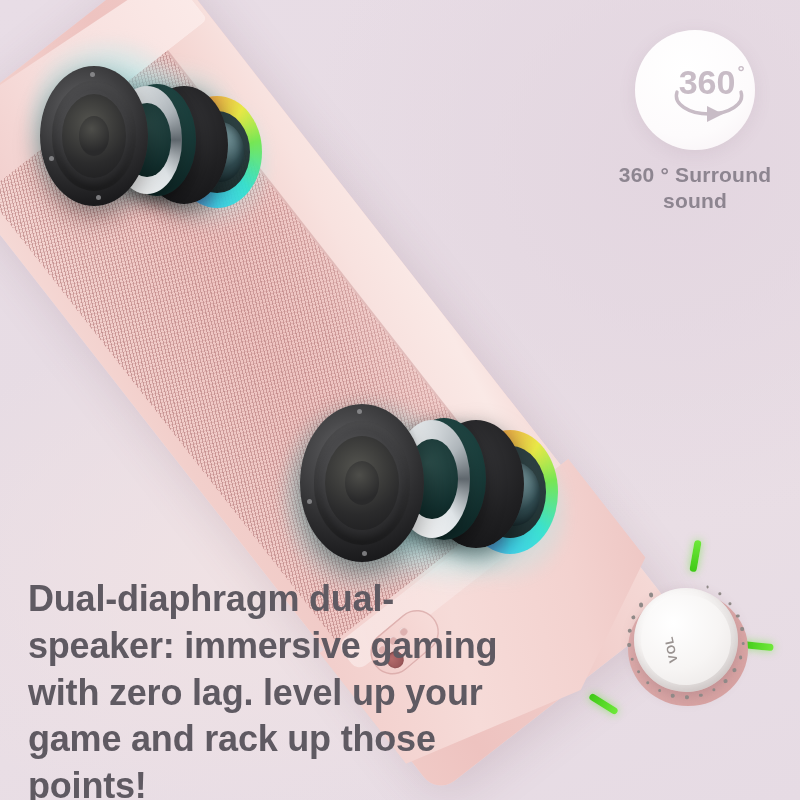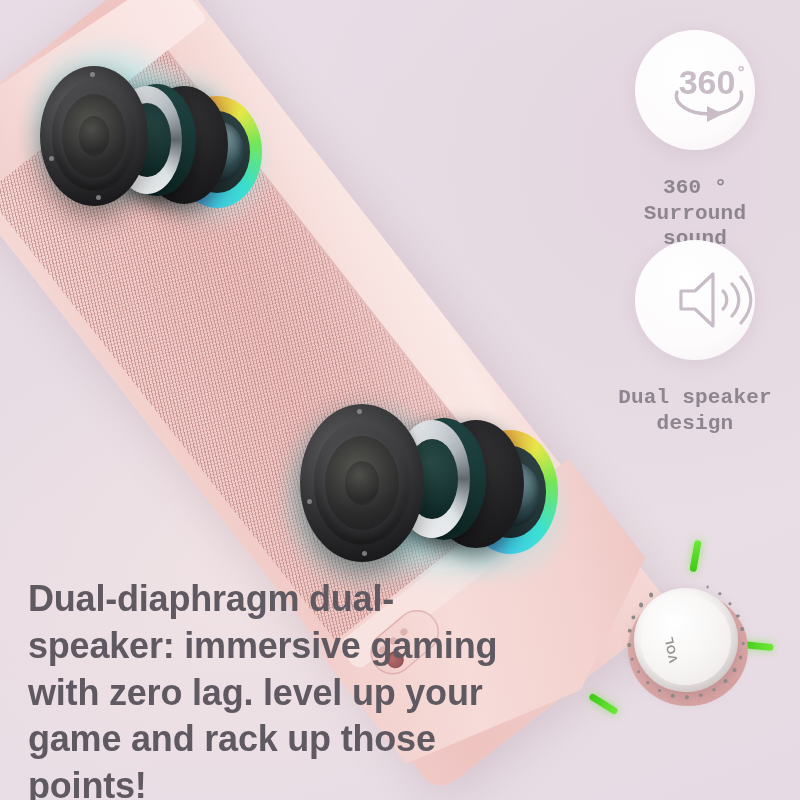--- a/index.html
+++ b/index.html
@@ -234,25 +234,24 @@
   
   .badge { position:absolute; width:178px; text-align:center; }
   .badge-circle {
     width:120px; height:120px; margin:0 auto;
     border-radius:50%;
     background: radial-gradient(circle at 42% 34%, #ffffff 0%, #fdfbfc 62%, #f6eff3 100%);
     box-shadow: 0 4px 18px rgba(120,90,110,.10);
     display:flex; align-items:center; justify-content:flex-end;
   }
   .badge-label {
-    margin-top:25px;
+    margin-top:12px;
     font-size:21px; font-weight:700; line-height:1.22;
     color:#8d8590;
     letter-spacing:.2px;
-    font-family:Liberation Mono, monospace;
   }
   #badge-surround { left:606px; top:30px; }
   #badge-dual    { left:606px; top:240px; }
 
   
   .headline {
     position:absolute;
     left:28px; top:576px; width:470px;
     font-size:36px; font-weight:700; line-height:1.30;
     color:#5f5a62;
@@ -371,28 +370,16 @@
         <text x="44" y="40" text-anchor="middle" font-family="Liberation Sans, sans-serif" font-size="34" font-weight="700" fill="#c8bcc6">360</text>
         <text x="78" y="24" text-anchor="middle" font-family="Liberation Sans, sans-serif" font-size="18" font-weight="700" fill="#c8bcc6">°</text>
         <path d="M14 38 C10 50, 26 60, 46 60 C66 60, 82 50, 78 38" fill="none" stroke="#c8bcc6" stroke-width="3.4" stroke-linecap="round"></path>
         <path d="M44 52 L60 60 L44 68 Z" fill="#c8bcc6"></path>
       </svg>
     </div>
     <div class="badge-label">360 ° Surround
 sound</div>
   </div>
 
-  <div class="badge" id="badge-dual">
-    <div class="badge-circle">
-      <svg width="82" height="72" viewBox="0 0 82 72">
-        <path d="M8 27 H22 L40 10 V62 L22 45 H8 Z" fill="none" stroke="#c8bcc6" stroke-width="3.2" stroke-linejoin="round" stroke-linecap="round"></path>
-        <path d="M50 27 C55 32, 55 40, 50 45" fill="none" stroke="#c8bcc6" stroke-width="3.2" stroke-linecap="round"></path>
-        <path d="M59 20 C68 30, 68 42, 59 52" fill="none" stroke="#c8bcc6" stroke-width="3.2" stroke-linecap="round"></path>
-        <path d="M68 13 C81 28, 81 44, 68 59" fill="none" stroke="#c8bcc6" stroke-width="3.2" stroke-linecap="round"></path>
-      </svg>
-    </div>
-    <div class="badge-label">Dual speaker
-design</div>
-  </div>
 
   <div class="headline">Dual-diaphragm dual-speaker: immersive gaming with zero lag. level up your game and rack up those points!</div>
 
 </div>
 
 </body></html>

